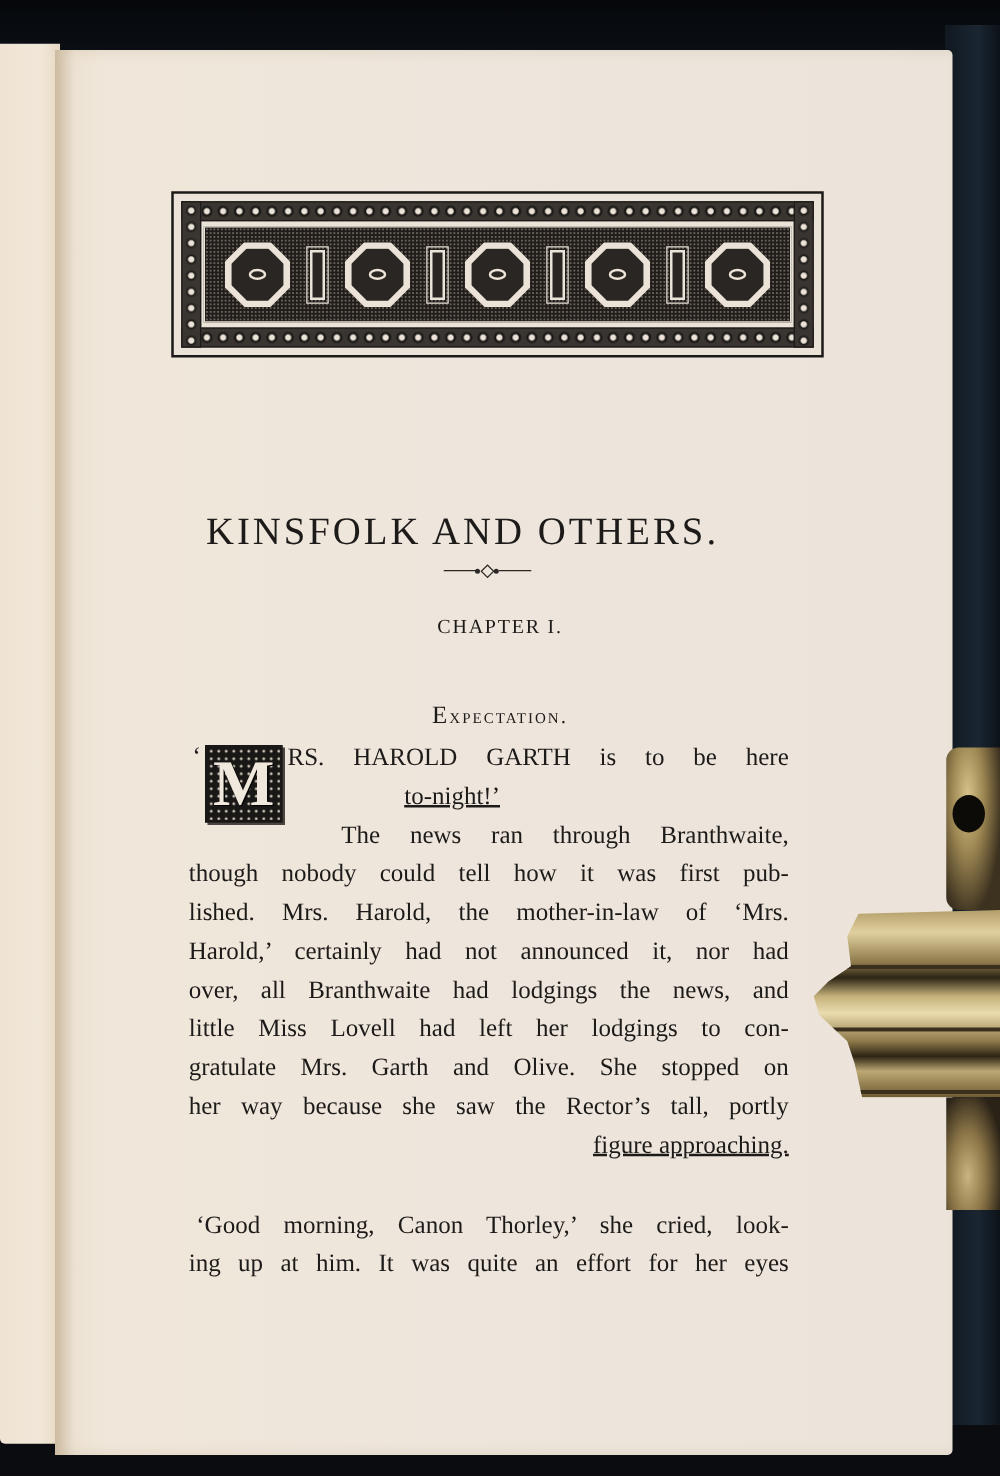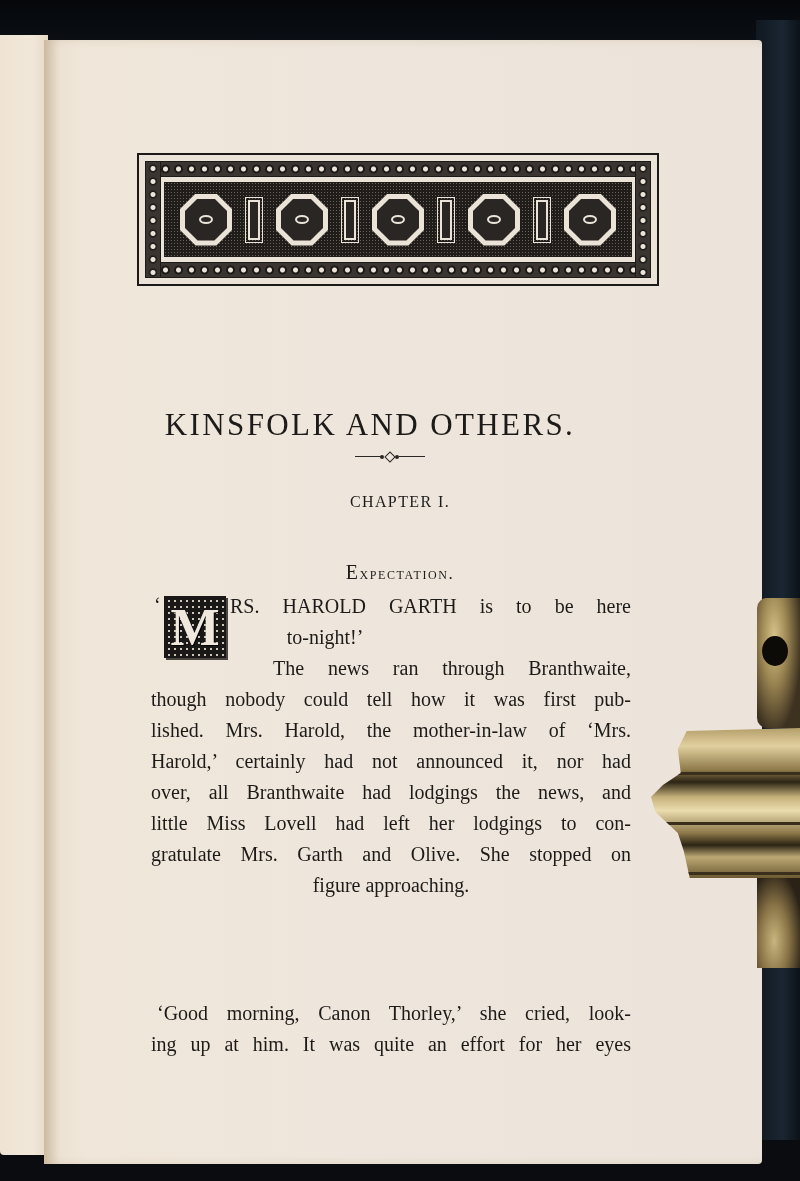--- a/index.html
+++ b/index.html
@@ -88,21 +88,21 @@
     position:absolute; left:0; width:800px; top:541px; text-align:center;
     font-size:17px; letter-spacing:1.6px; color:#1d1b19; font-variant:small-caps;margin-top:20px;
   }
   .subtitle::first-letter { font-size:20px; }
 
   .text {
     position:absolute; left:151px; width:480px; color:#1d1b19;
     font-size:20px; line-height:31px;
   }
   .line-j { display:block; text-align:justify; text-align-last:justify; white-space:nowrap; height:31px; }
-  .line-l { display:block; text-align:center; white-space:nowrap; height:31px; }
+  .line-l { display:block; text-align:right; white-space:nowrap; height:31px;text-decoration:underline; }
 
   .dropcap {
     position:absolute; left:164px; top:596px; width:62px; height:62px;
     background:#1a1816; border:2px solid #1a1816; box-sizing:border-box;
     box-shadow:2px 2px 0 #4a4540;
   }
   .dropcap .cap {
     position:absolute; left:0; top:0; width:58px; height:58px;
     background:radial-gradient(#cfc6ba 0.8px, transparent 1.4px) 0 0/6px 6px;
   }
@@ -199,24 +199,25 @@
   <span class="line-j">The news ran through Branthwaite,</span>
 </div>
 
 <div class="text" style="top:684px;">
   <span class="line-j">though nobody could tell how it was first pub-</span>
   <span class="line-j">lished. Mrs. Harold, the mother-in-law of ‘Mrs.</span>
   <span class="line-j">Harold,’ certainly had not announced it, nor had</span>
   <span class="line-j">over, all Branthwaite had lodgings the news, and</span>
   <span class="line-j">little Miss Lovell had left her lodgings to con-</span>
   <span class="line-j">gratulate Mrs. Garth and Olive. She stopped on</span>
+  <span class="line-j">her way because she saw the Rector’s tall, portly</span>
   <span class="line-l">figure approaching.</span>
 </div>
 
 <div class="text" style="top:965px;">
-  <span class="line-j" style="padding-left:6px;margin-top:33px;">‘Good morning, Canon Thorley,’ she cried, look-</span>
+  <span class="line-j" style="padding-left:6px;">‘Good morning, Canon Thorley,’ she cried, look-</span>
   <span class="line-j">ing up at him. It was quite an effort for her eyes</span>
 </div>
 
 <div class="clip-upper"></div>
 <div class="clip-hole"></div>
 <div class="clip-main"></div>
 <div class="clip-lower"></div>
 
 </body></html>

